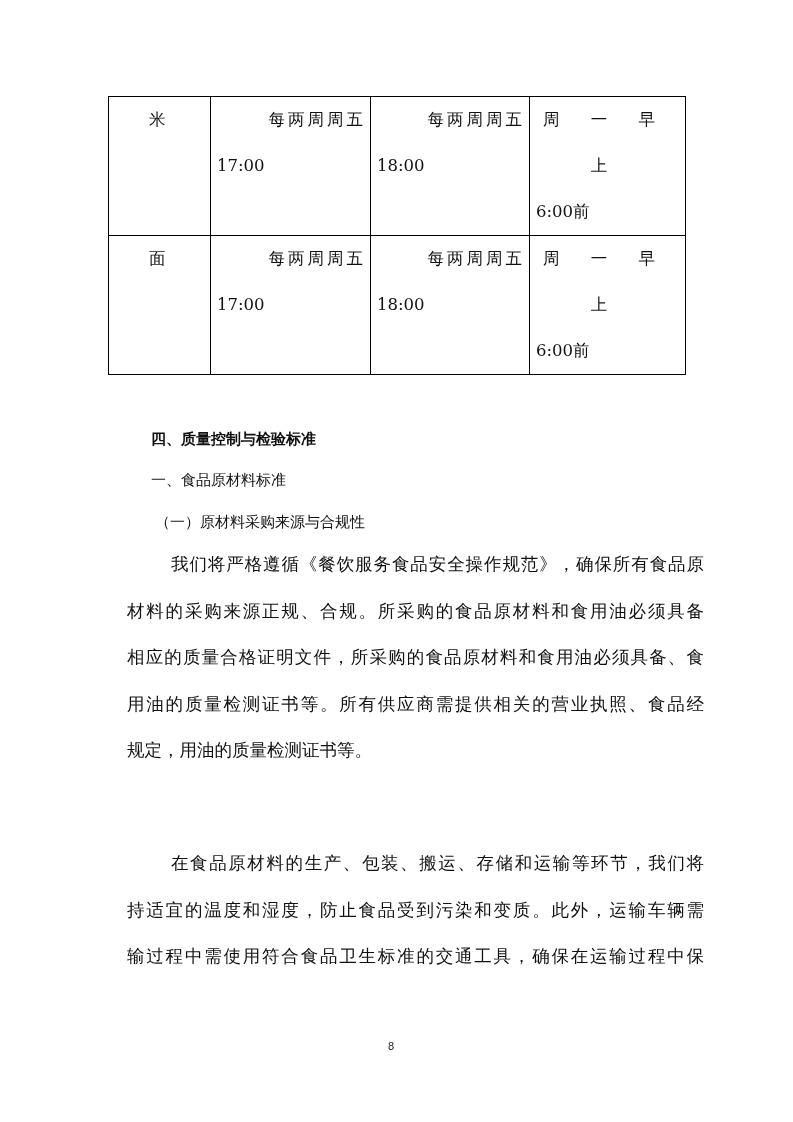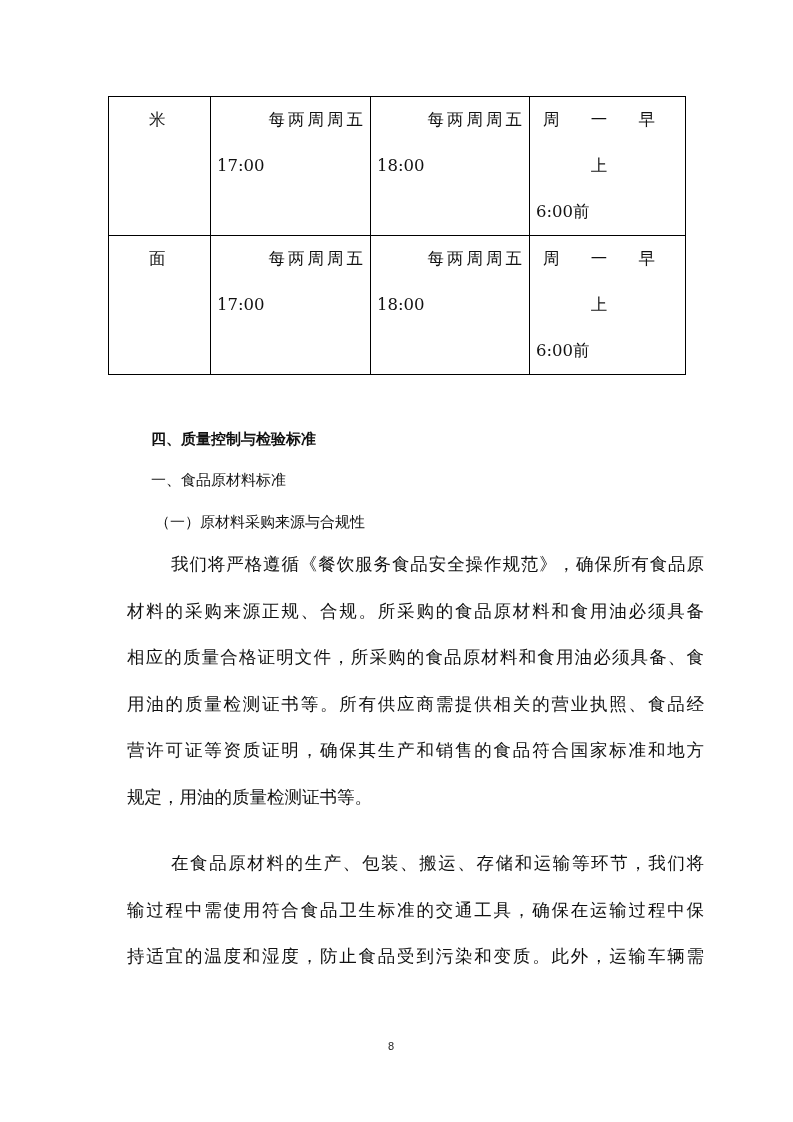--- a/index.html
+++ b/index.html
@@ -77,25 +77,24 @@
 
   <div class="p h4">四、质量控制与检验标准</div>
   <div class="p h5">一、食品原材料标准</div>
   <div class="p h6">（一）原材料采购来源与合规性</div>
 
   <div class="para" style="top:541px">
     <span class="line first">我们将严格遵循《餐饮服务食品安全操作规范》，确保所有食品原</span>
     <span class="line">材料的采购来源正规、合规。所采购的食品原材料和食用油必须具备</span>
     <span class="line">相应的质量合格证明文件，所采购的食品原材料和食用油必须具备、食</span>
     <span class="line">用油的质量检测证书等。所有供应商需提供相关的营业执照、食品经</span>
-    <span class="line">营许可证等资质证明，确保其生产和销售的食品符合国家标准和地方</span>
     <span class="line last">规定，用油的质量检测证书等。</span>
   </div>
 
 
   <div class="para" style="top:840px">
     <span class="line first">在食品原材料的生产、包装、搬运、存储和运输等环节，我们将</span>
+    <span class="line">持适宜的温度和湿度，防止食品受到污染和变质。此外，运输车辆需</span>
     <span class="line">输过程中需使用符合食品卫生标准的交通工具，确保在运输过程中保</span>
-    <span class="line">持适宜的温度和湿度，防止食品受到污染和变质。此外，运输车辆需</span>
   </div>
 
   <div class="pagenum">8</div>
 </div>
 
 </body></html>

